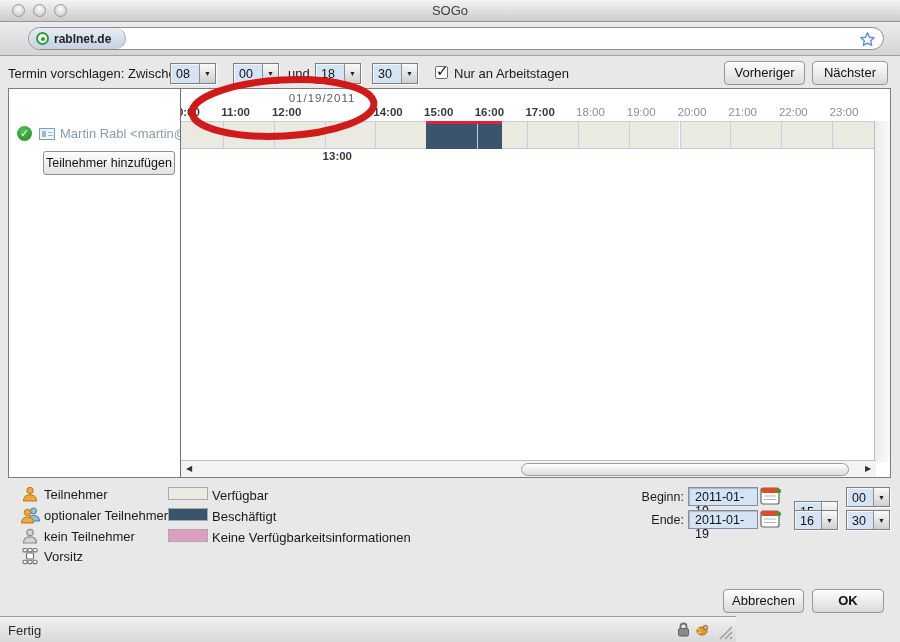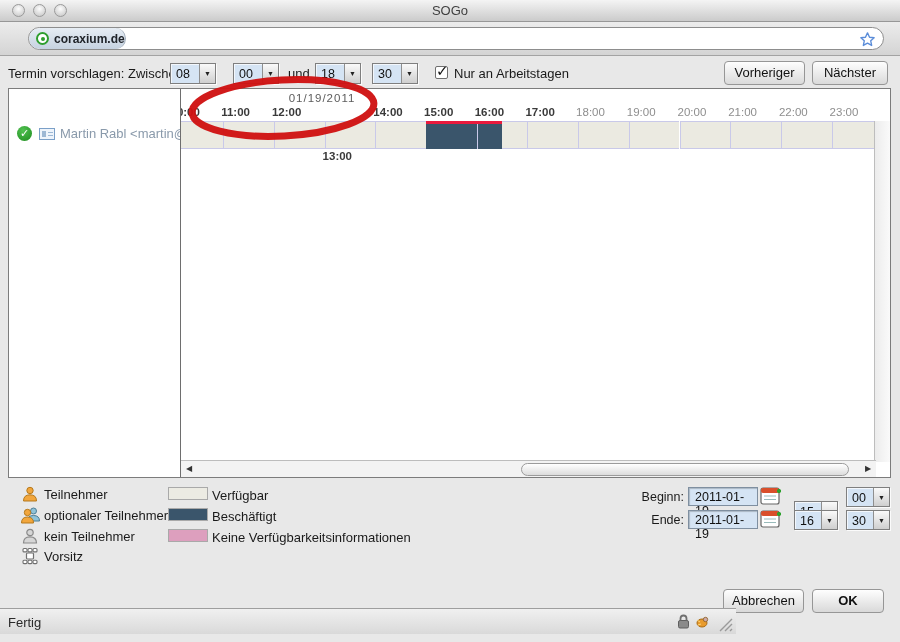--- a/index.html
+++ b/index.html
@@ -83,42 +83,42 @@
   .rng-label { position:absolute; font-size:12.5px; text-align:right; width:60px; }
   .datefield { position:absolute; width:70px; height:19px; background:#d5e4f4; border:1px solid #7f8fa0;
     box-shadow:inset 1px 1px 1px rgba(0,0,0,.2); font-size:12.5px; color:#111; padding:2px 0 0 6px; }
   .calicon { position:absolute; width:24px; height:22px; }
   .mini-menulist { position:absolute; width:44px; height:20px; }
 
   .dlg-btn { position:absolute; height:24px; border:1px solid #969696; border-radius:4px;
     background:linear-gradient(#fefefe,#d9d9d9); font-size:13px; color:#111; text-align:center; line-height:22px; }
 
   
-  .statusbar { position:absolute; left:0; bottom:8px; width:736px; height:26px;
+  .statusbar { position:absolute; left:0; bottom:0; width:736px; height:26px;
     background:linear-gradient(#f0f0f0,#d9d9d9); border-top:1px solid #9e9e9e; }
   .status-text { position:absolute; left:8px; top:6px; font-size:13px; color:#2a2a2a; }
   .sb-ico { position:absolute; top:5px; }
 
   .annotation-svg { position:absolute; left:0; top:0; pointer-events:none; z-index:50; }
 </style>
 </head>
 <body>
 
 <div class="titlebar">
   <div class="tl-btn" style="left:12px"></div>
   <div class="tl-btn" style="left:33px"></div>
   <div class="tl-btn" style="left:54px"></div>
   <div class="win-title">SOGo</div>
 </div>
 
 <div class="urlrow">
   <div class="urlcapsule">
     <div class="identity">
       <span class="ring-icon"></span>
-      <span class="identity-label">coraxium.de</span>
+      <span class="identity-label">rablnet.de</span>
     </div>
     <svg class="star-icon" viewBox="0 0 20 20">
       <path d="M10 2.2 L12.4 7.3 L17.8 7.9 L13.8 11.6 L14.9 17 L10 14.3 L5.1 17 L6.2 11.6 L2.2 7.9 L7.6 7.3 Z" fill="none" stroke="#5b8dd9" stroke-width="1.6" stroke-linejoin="round"></path>
     </svg>
   </div>
 </div>
 
 <div class="suggestbar">
   <span class="suggest-label">Termin vorschlagen: Zwischen</span>
 
@@ -150,20 +150,21 @@
 </div>
 
 <div class="mainarea">
 
   <div class="attpanel">
     <div class="att-row">
       <span class="check-icon">✓</span>
       <span class="card-icon"></span>
       <span class="att-name">Martin Rabl &lt;martin@r</span>
     </div>
+    <div class="add-btn">Teilnehmer hinzufügen</div>
   </div>
 
   <div class="timeline">
     <div class="tl-date">01/19/2011</div>
     <div>
         <span class="hourlab work" style="left: -10.5px;">10:00</span>
         <span class="hourlab work" style="left: 40.2px;">11:00</span>
         <span class="hourlab work" style="left: 90.9px; text-align: right;">12:00</span>
         <span class="hourlab work" style="left: 141.6px; margin-top: 44px;">13:00</span>
         <span class="hourlab work" style="left: 192.3px;">14:00</span>

